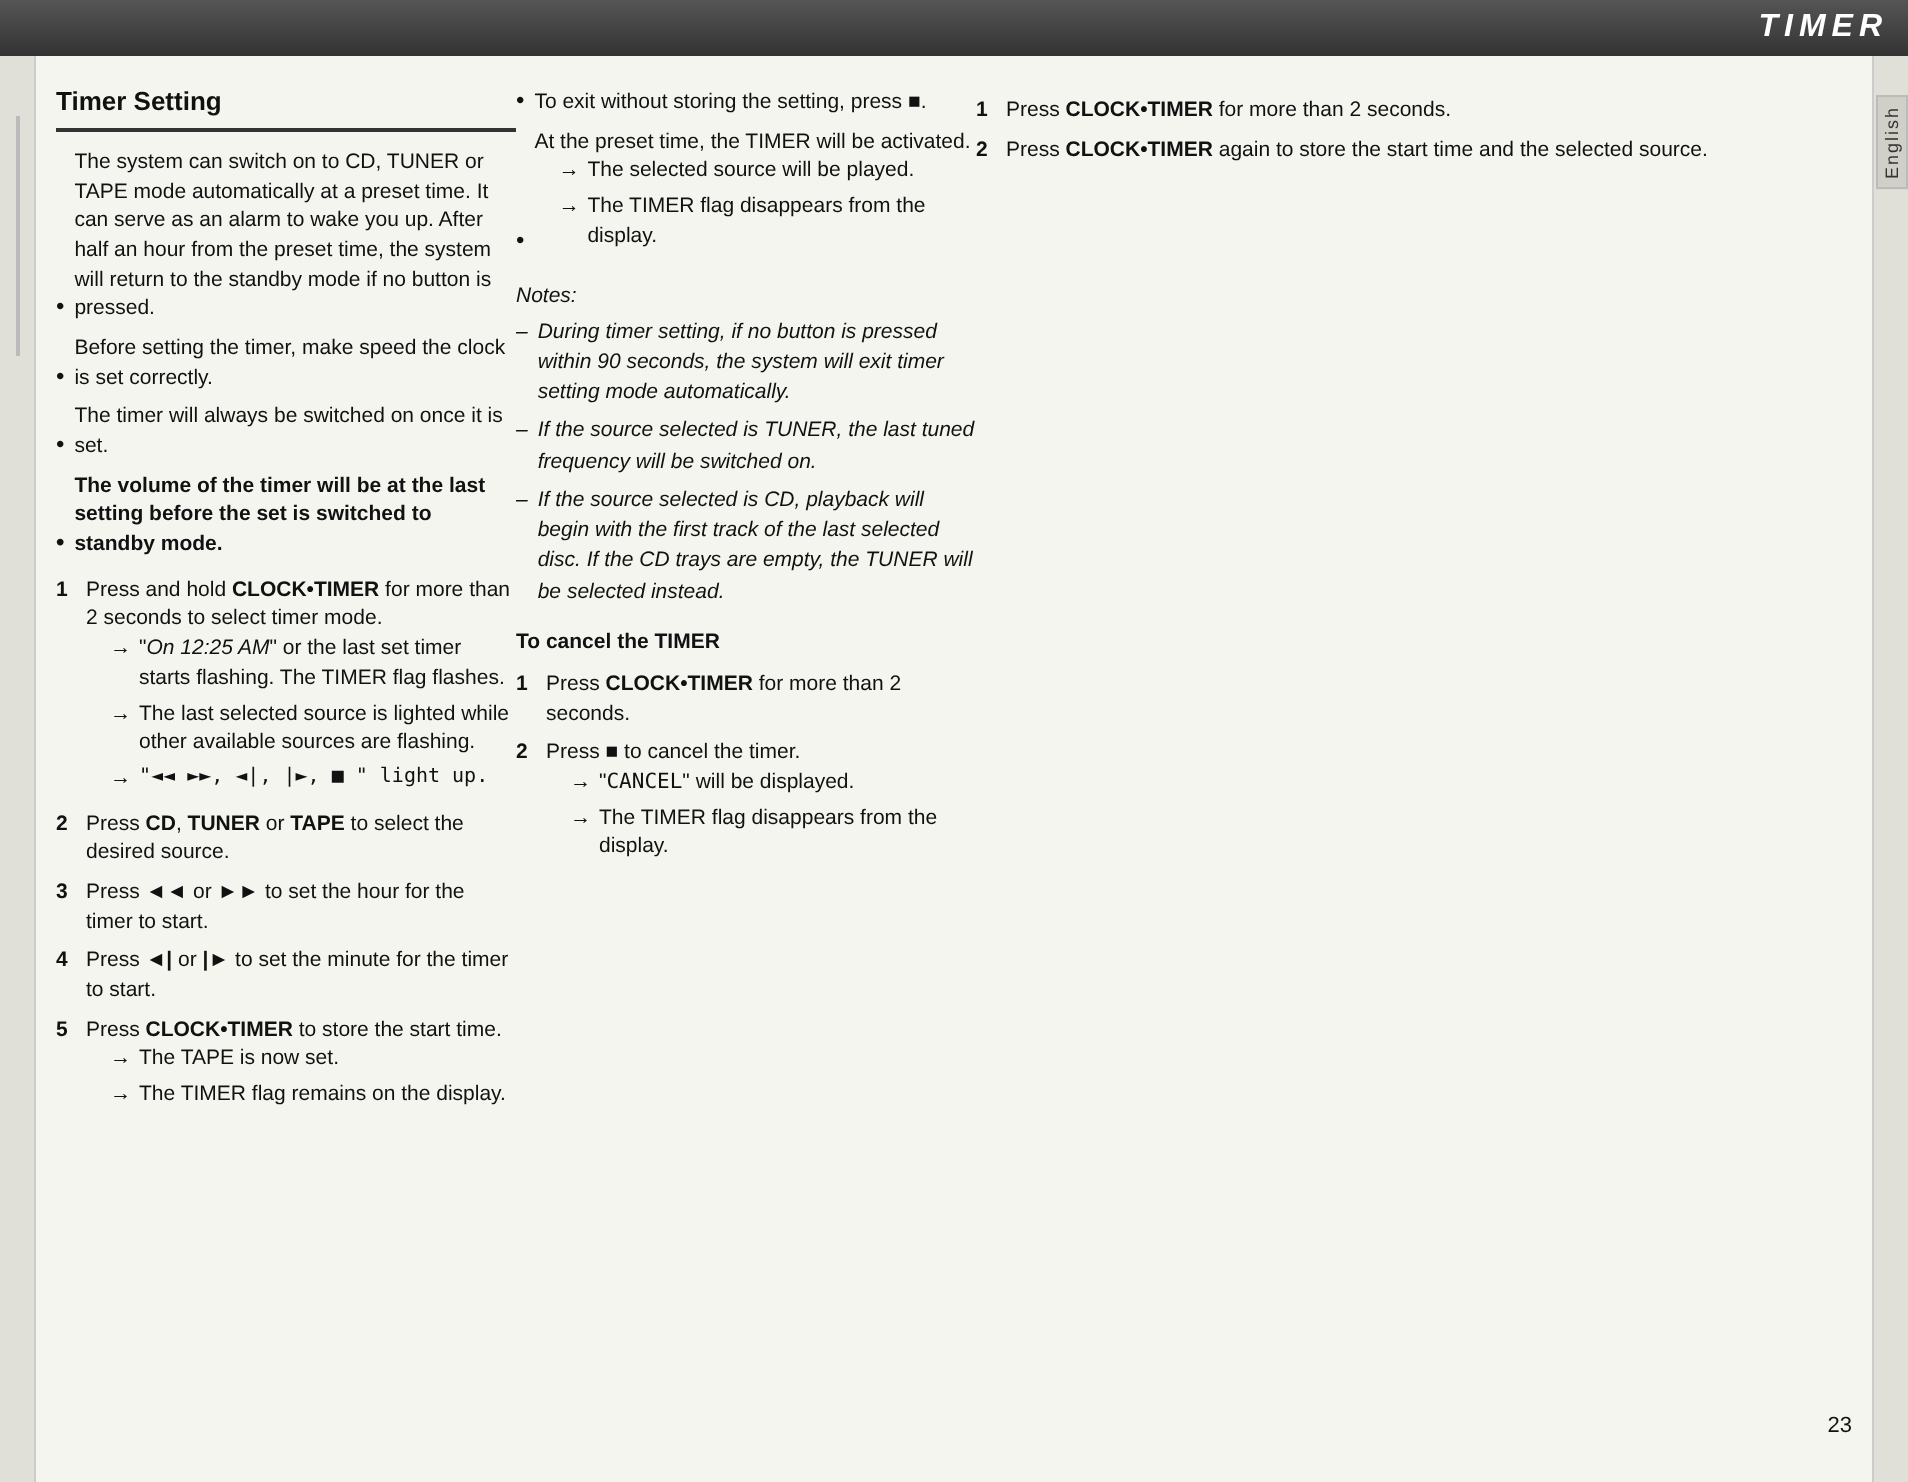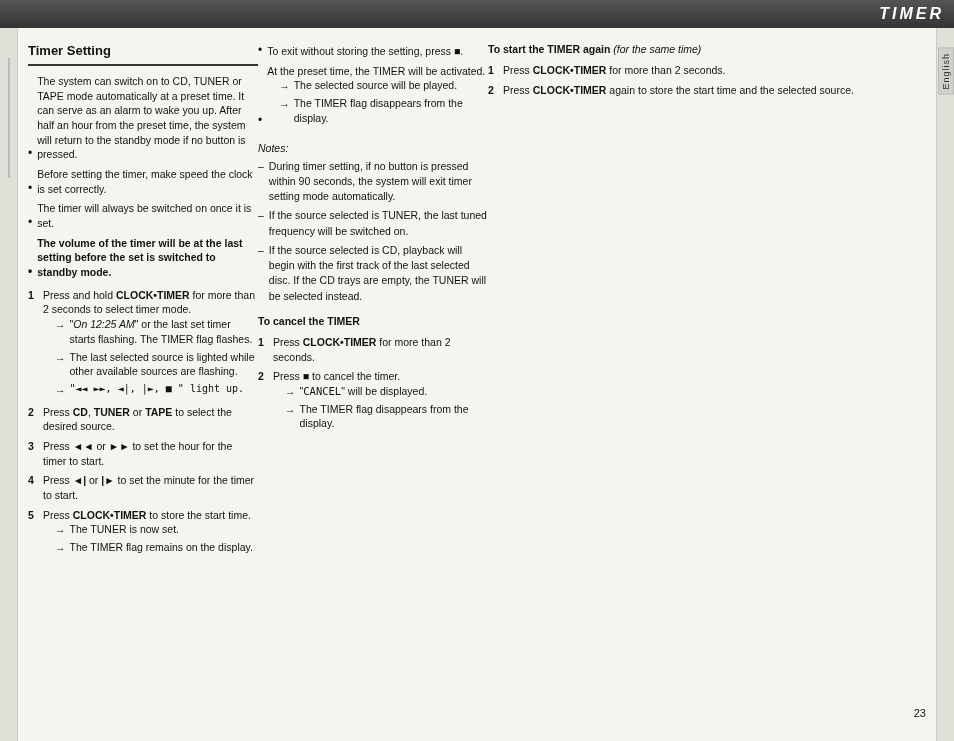--- a/index.html
+++ b/index.html
@@ -154,20 +154,21 @@
     
     .notes-label {
       font-style: italic;
       margin-bottom: 3px;
       display: block;
     }
     .note-dash {
       display: flex;
       align-items: flex-start;
       margin-bottom: 4px;
+      font-style: italic;
       justify-content: center;
     }
     .note-dash::before {
       content: "–";
       margin-right: 5px;
       flex-shrink: 0;
     }
 
     
     .sub-heading {
@@ -281,21 +282,21 @@
           <div class="step-content">
             Press <b>◄|</b> or <b>|►</b> to set the minute for the timer to start.
           </div>
         </li>
         <li>
           <span class="step-num">5</span>
           <div class="step-content">
             Press <b>CLOCK•TIMER</b> to store the start time.
             <div class="arrow-item">
               <span class="arrow-sym">→</span>
-              <span>The TUNER is now set.</span>
+              <span>The TAPE is now set.</span>
             </div>
             <div class="arrow-item">
               <span class="arrow-sym">→</span>
               <span>The TIMER flag remains on the display.</span>
             </div>
           </div>
         </li>
       </ol>
     </div>
 
@@ -352,24 +353,20 @@
             <div class="arrow-item">
               <span class="arrow-sym">→</span>
               <span>The TIMER flag disappears from the display.</span>
             </div>
           </div>
         </li>
       </ol>
     </div>
 
     <div class="col-right">
-      <div>
-        <b>To start the TIMER again</b>
-        <i>(for the same time)</i>
-      </div>
 
       <ol class="steps" style="margin-top: 6px;">
         <li>
           <span class="step-num">1</span>
           <div class="step-content">
             Press <b>CLOCK•TIMER</b> for more than 2 seconds.
           </div>
         </li>
         <li>
           <span class="step-num">2</span>

